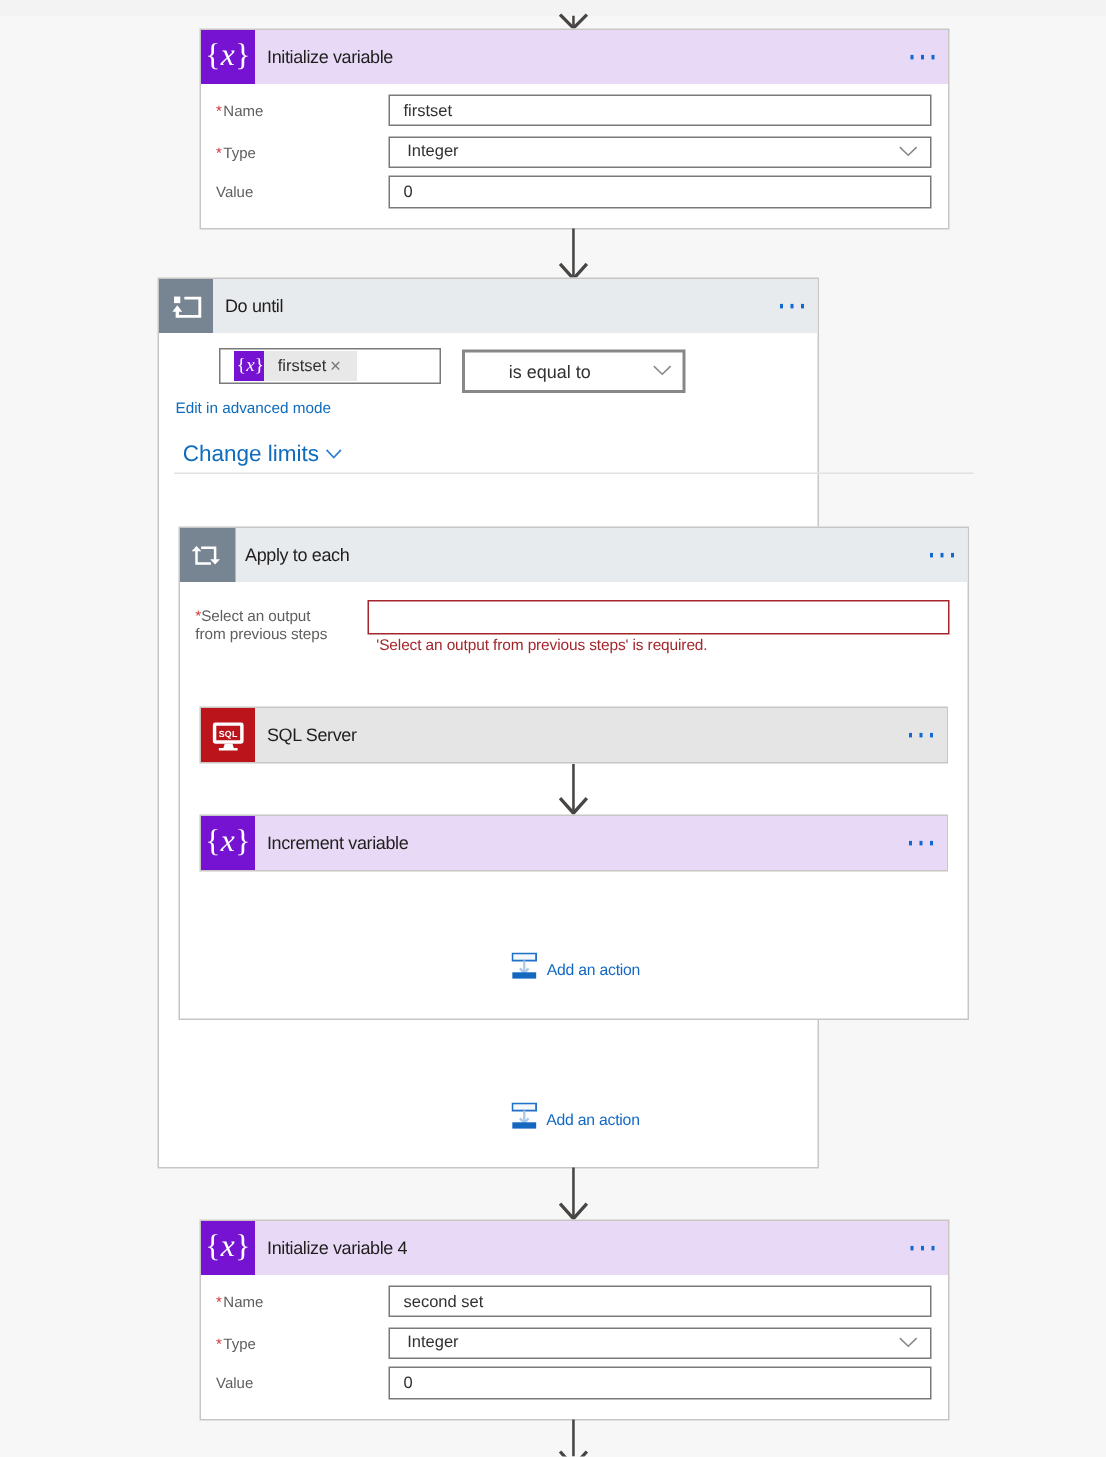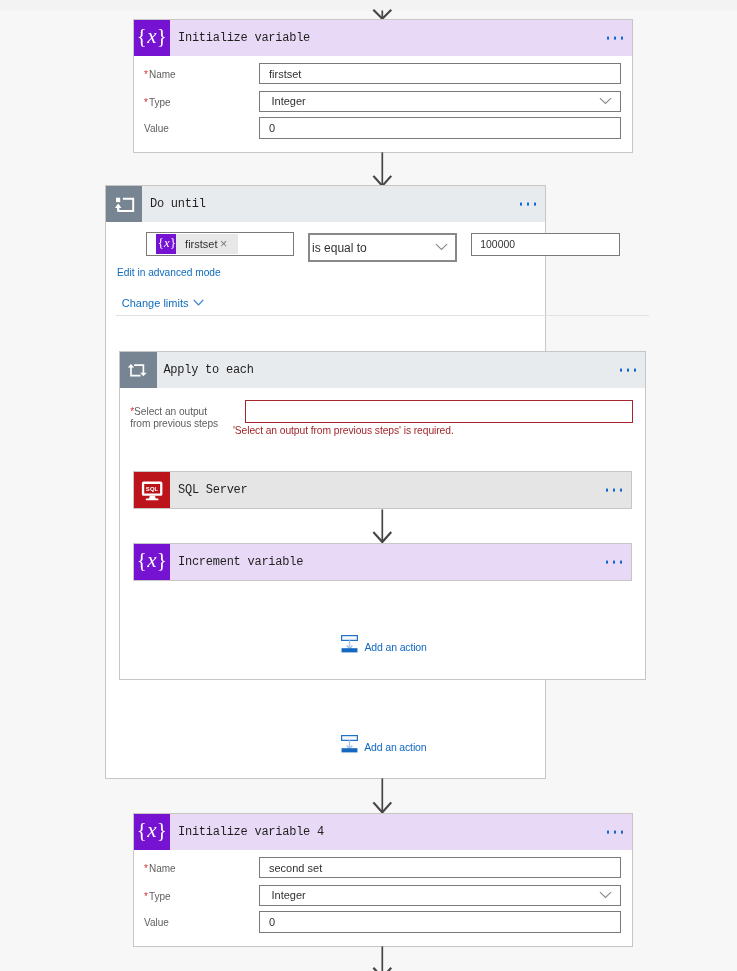--- a/index.html
+++ b/index.html
@@ -10,21 +10,21 @@
     -webkit-font-smoothing:antialiased;
     color:#323130;
   }
   .canvas{position:relative;width:737px;height:971px;background:#f7f7f7;}
   .topband{position:absolute;left:0;top:0;width:737px;height:11px;background:#f3f3f3;}
 
   
   .card{position:absolute;background:#fff;border:1px solid #c8c6c4;box-sizing:border-box;}
   .cardhead{position:relative;height:36px;display:flex;align-items:center;box-sizing:border-box;}
   .cardicon{width:36px;height:36px;flex:0 0 36px;display:flex;align-items:center;justify-content:center;}
-  .cardtitle{font-size:12px;color:#201f1e;margin-left:8px;letter-spacing:-0.25px;font-family:Liberation Mono, monospace;}
+  .cardtitle{font-size:12px;color:#201f1e;margin-left:8px;letter-spacing:-0.25px;}
   .ellipsis{position:absolute;right:8.8px;top:50%;transform:translateY(-50%);display:flex;gap:4.3px;}
   .ellipsis i{width:2.6px;height:2.8px;background:#1168d0;display:block;border-radius:0;}
 
   
   .hd-purple{background:#e8daf7;}
   .ic-purple{background:#7613d2;}
   .hd-red{background:#e5e5e5;}
   .ic-red{background:#bb151b;}
   .hd-grey{background:#e8ebee;}
   .ic-grey{background:#778492;}
@@ -36,21 +36,21 @@
   .flabel .req{color:#d13438;margin-right:1px;}
   .finput{position:absolute;border:1px solid #7a7a7a;background:#fff;box-sizing:border-box;
           display:flex;align-items:center;font-size:11px;color:#323130;padding-left:9px;}
   .finput.dd{padding-right:26px;padding-left:11.5px;justify-content:flex-start;}
   .chev{position:absolute;right:7.8px;top:50%;transform:translateY(-50%);}
 
   
   .arrow{position:absolute;}
 
   a.link{color:#0f6cbd;font-size:10.2px;text-decoration:none;cursor:pointer;}
-  .link{color:#0f6cbd;font-size:11px;text-decoration:none;cursor:pointer;}
+  .link{color:#0f6cbd;font-size:15px;text-decoration:none;cursor:pointer;}
 
   
   .token{display:flex;align-items:center;height:20px;background:#e8e8e8;margin-left:9.6px;}
   .tokicon{width:20px;height:20px;background:#7613d2;display:flex;align-items:center;justify-content:center;flex:0 0 20px;}
   .toklbl{font-size:11px;color:#323130;margin:0 0 0 9px;}
   .tokx{font-size:12.5px;color:#7a7a7a;margin:0 10.2px 0 2.5px;line-height:1;}
 
   .addaction{position:absolute;display:flex;align-items:flex-end;}
   .addaction .lbl{color:#1268c3;font-size:10.5px;margin-left:6px;letter-spacing:-0.15px;}
 </style>
@@ -129,30 +129,27 @@
         <span class="tokicon">
           <svg width="20" height="20" viewBox="0 0 20 20">
             <text x="11" y="13.2" font-family="'Liberation Serif',serif" font-size="12.6" letter-spacing="0.2" fill="#ffffff" text-anchor="middle">{<tspan font-style="italic">x</tspan>}</text>
           </svg>
         </span>
         <span class="toklbl">firstset</span>
         <span class="tokx">×</span>
       </div>
     </div>
 
-    <div class="finput dd" style="left:202.1px;top:47.2px;width:148.6px;height:28.7px;font-size:12px;padding-left:2px;border-width:2px;border-color:#8a8886;">
+    <div class="finput dd" style="left:202.1px;top:47.2px;width:148.6px;height:28.7px;font-size:12px;padding-left:29px;border-width:2px;border-color:#8a8886;">
       <span>is equal to</span>
       <svg class="chev" width="13" height="8" viewBox="0 0 13 8" style="right:6.7px;margin-top:-1px;">
         <path d="M0.9 1.1 L6.5 6.5 L12.1 1.1" fill="none" stroke="#8a8886" stroke-width="1.05"></path>
       </svg>
     </div>
 
-    <div class="finput" style="left:364.5px;top:47.4px;width:149px;height:23px;font-size:10.4px;padding-left:8.8px;">
-      <span>100000</span>
-    </div>
 
     <a class="link" style="position:absolute;left:11px;top:81px;line-height:12px;">Edit in advanced mode</a>
 
     <div style="position:absolute;left:15.8px;top:110.5px;display:flex;align-items:flex-start;">
       <span class="link" style="line-height:12px;">Change limits</span>
       <svg width="11" height="7" viewBox="0 0 11 7" style="margin-left:4.2px;margin-top:2.2px;">
         <path d="M0.7 0.9 L5.5 6 L10.3 0.9" fill="none" stroke="#2f7fd3" stroke-width="1.15"></path>
       </svg>
     </div>
 
@@ -177,21 +174,21 @@
       </div>
 
       <div style="position:absolute;left:10.3px;top:54.2px;font-size:10.2px;color:#605e5c;line-height:12.3px;width:120px;letter-spacing:-0.05px;">
         <span class="req" style="color:#d13438;">*</span><span>Select an output</span><br>
         <span>from previous steps</span>
       </div>
 
       <div class="finput" style="left:124.9px;top:48px;width:388.5px;height:23px;border:1.3px solid #a4262c;">
         <span></span>
       </div>
-      <div style="position:absolute;left:113px;top:73.4px;font-size:10.3px;color:#a4262c;letter-spacing:-0.08px;">'Select an output from previous steps' is required.</div>
+      <div style="position:absolute;left:131px;top:73.4px;font-size:10.3px;color:#a4262c;letter-spacing:-0.08px;">'Select an output from previous steps' is required.</div>
 
       <div class="card" style="left:13.1px;top:119.9px;width:499px;height:38px;">
         <div class="cardhead hd-red" style="height:36px;">
           <div class="cardicon ic-red" style="height:36px;">
             <svg width="24" height="24" viewBox="0 0 24 24">
               <rect x="3.05" y="4.75" width="18.2" height="11.9" rx="0.5" fill="none" stroke="#fff" stroke-width="2.3"></rect>
               <path d="M9.8 17.8 H15.0 L15.9 20.9 H8.9 Z" fill="#fff"></path>
               <rect x="5.9" y="20.6" width="12.5" height="1.7" rx="0.2" fill="#fff"></rect>
               <text x="12.1" y="13.3" font-family="'Liberation Sans',sans-serif" font-size="5.9" font-weight="bold" fill="#fff" text-anchor="middle" letter-spacing="0.15">SQL</text>
             </svg>

